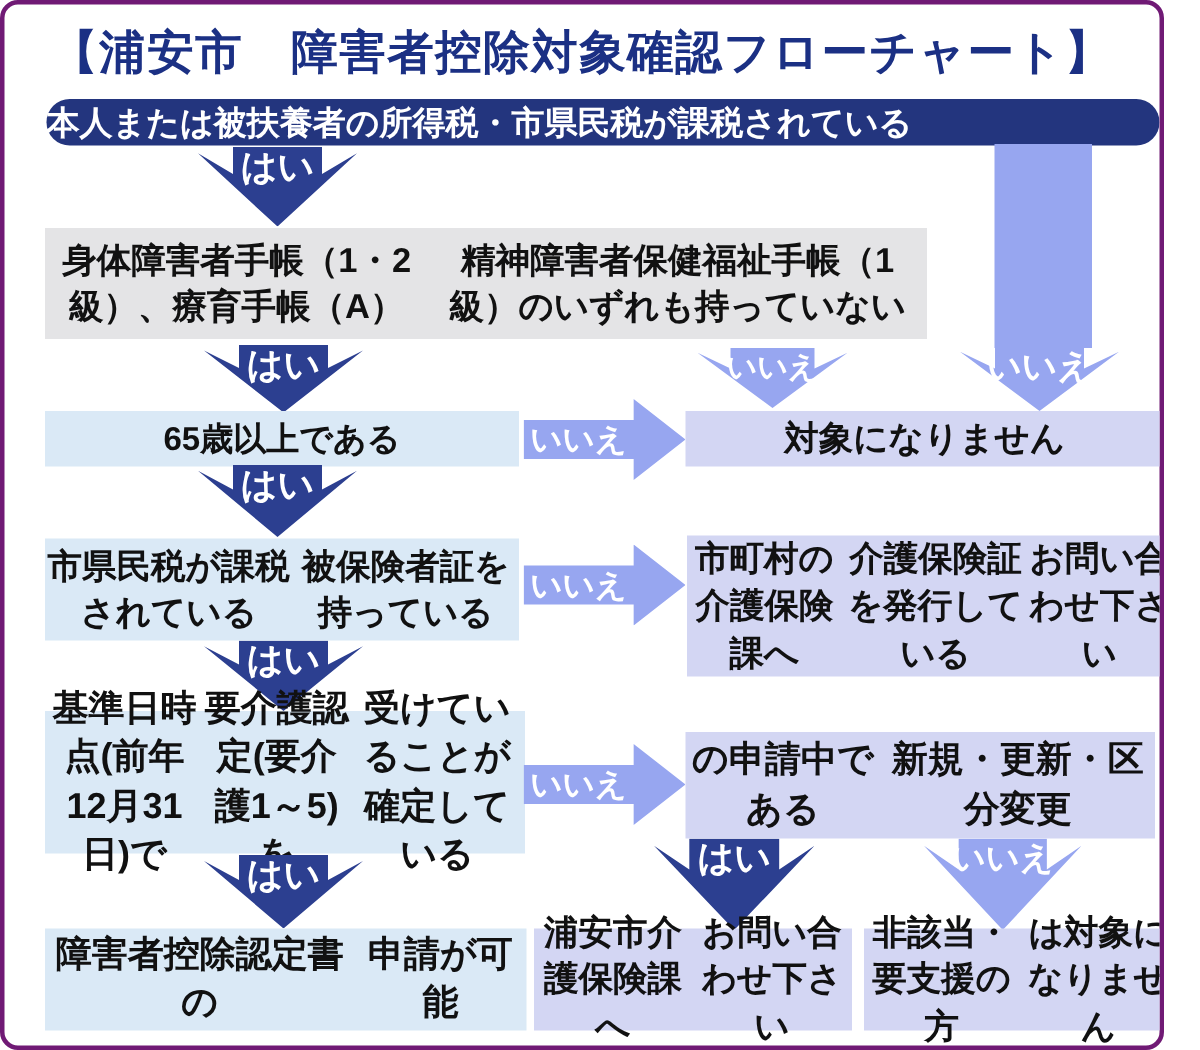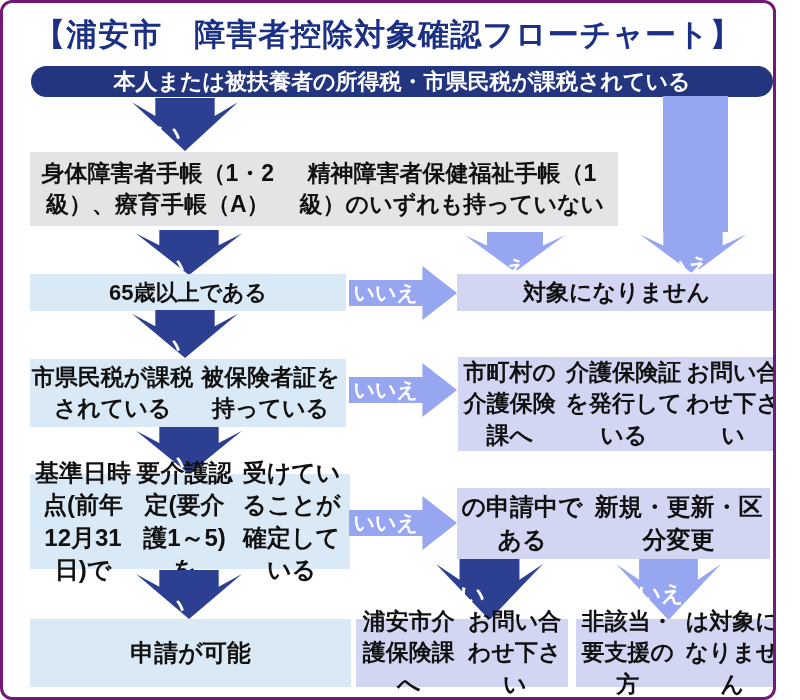--- a/index.html
+++ b/index.html
@@ -8,21 +8,21 @@
     position:relative;width:776px;height:700px;box-sizing:border-box;
     background:#ffffff;border:3px solid #701a75;border-radius:12px;overflow:hidden;
   }
   .abs{position:absolute;box-sizing:border-box;}
   .title{
     left:0;top:11px;width:100%;text-align:center;
     font-size:31px;font-weight:bold;color:#1b3084;letter-spacing:1px;
   }
   .banner{
     left:28px;top:63px;width:742px;height:31px;background:#23357e;border-radius:16px;
-    display:flex;align-items:center;justify-content:center;
+    display:flex;align-items:center;
     color:#ffffff;font-size:22px;font-weight:bold;white-space:nowrap;
   }
   .box{
     display:flex;flex-direction:row;align-items:center;justify-content:center;
     color:#111;font-weight:bold;text-align:center;line-height:1.35;
   }
   .box.gray{background:#e4e4e6;}
   .box.blue{background:#dae9f6;}
   .box.lav{background:#d3d6f3;}
   
@@ -31,22 +31,22 @@
     clip-path:polygon(22% 0,78% 0,78% 34%,100% 8%,50% 100%,0% 8%,22% 34%);
   }
   .arrow-right .shape{
     position:absolute;inset:0;
     clip-path:polygon(0 26%,68% 26%,68% 0,100% 50%,68% 100%,68% 74%,0 74%);
   }
   .navy .shape{background:#2c3f90;}
   .peri .shape{background:#97a6f0;}
   .band-stem{background:#97a6f0;}
   .arrow-down .lbl{
-    position:absolute;left:0;top:1px;width:100%;
-    color:#fff;font-weight:bold;font-size:24px;line-height:1.1;margin-top:22px;
+    position:absolute;left:0;top:1px;width:100%;text-align:center;
+    color:#fff;font-weight:bold;font-size:24px;line-height:1.1;
   }
   .arrow-down.small .lbl{font-size:20px;top:2px;}
   .arrow-right .lbl{
     position:absolute;left:0;top:26%;height:48%;width:68%;
     display:flex;align-items:center;justify-content:center;
     color:#fff;font-weight:bold;font-size:21px;
   }
   .fs22{font-size:22px;}
   .fs23{font-size:23px;}
   .fs24{font-size:24px;}
@@ -151,20 +151,21 @@
   <div class="abs arrow-down navy" style="left:433px;top:556px;width:107px;height:61px;">
     <div class="shape"></div>
     <span class="lbl">はい</span>
   </div>
   <div class="abs arrow-down peri" style="left:613px;top:556px;width:105px;height:61px;">
     <div class="shape"></div>
     <span class="lbl" style="font-size:22px;">いいえ</span>
   </div>
 
   <div class="abs box blue fs24" style="left:27px;top:616px;width:321px;height:68px;">
+    <div>障害者控除認定書の</div>
     <div>申請が可能</div>
   </div>
 
   <div class="abs box lav fs23" style="left:353px;top:616px;width:212px;height:68px;">
     <div>浦安市介護保険課へ</div>
     <div>お問い合わせ下さい</div>
   </div>
 
   <div class="abs box lav fs23" style="left:573px;top:616px;width:209px;height:68px;">
     <div>非該当・要支援の方</div>

